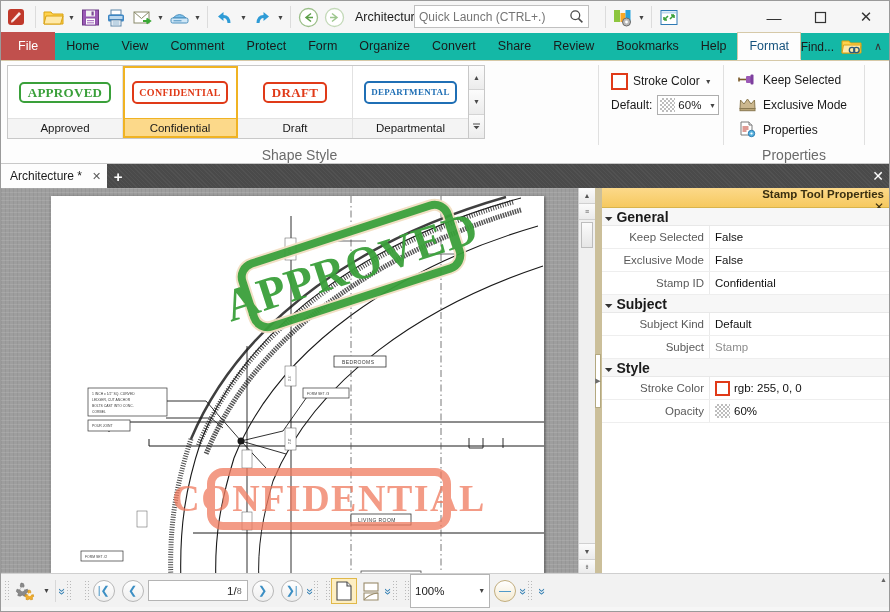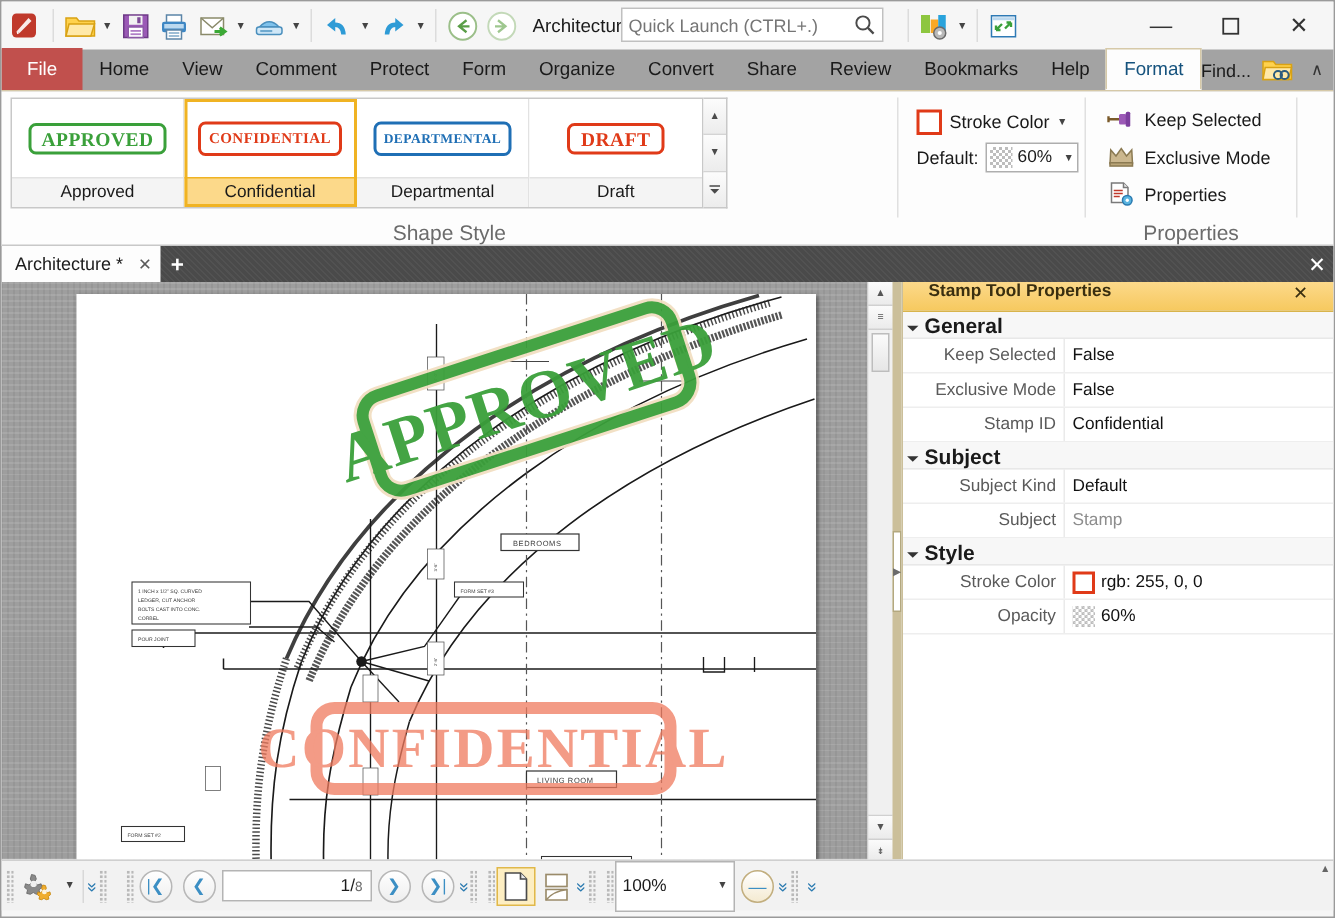--- a/index.html
+++ b/index.html
@@ -28,21 +28,21 @@
   .ql{ position:absolute; left:413px; top:4px; width:175px; height:23px; background:#fff;
        border:1px solid #c0c0c0; display:flex; align-items:center; padding:0 4px; }
   .ql input{ border:0; outline:0; font-family:inherit; font-size:12px; width:146px;
              color:#8c8c8c; background:transparent; }
   .ql .mag{ margin-left:auto; }
   .wincontrols{ position:absolute; right:0; top:0; display:flex; height:32px; }
   .wc{ width:46px; height:32px; display:flex; align-items:center; justify-content:center;
        font-size:15px; color:#333; cursor:default; }
 
   
-  .ribbontabs{ display:flex; align-items:flex-end; height:28px; background:#a3a3a3;
+  .ribbontabs{ display:flex; align-items:flex-end; height:28px; background:#14b8a6;
                position:relative; border-bottom:1px solid #d6c9a8; }
   .tab{ padding:0 11px; height:27px; line-height:27px; font-size:12.5px; color:#1a1a1a;
         cursor:default; white-space:nowrap; }
   .tab.file{ background:#c1504d; color:#fff; padding:0 17px; height:28px; line-height:28px; }
   .tab.active{ background:#fdfdfd; border:1px solid #d6c9a8; border-bottom:1px solid #fdfdfd;
                position:relative; z-index:3; color:#15527d; height:28px; line-height:26px; }
   .tabs-right{ position:absolute; right:0; bottom:0; display:flex; align-items:center;
                height:27px; border-left:1px solid #dcdcdc; padding-left:6px;}
   .findbtn{ display:flex; align-items:center; gap:7px; padding:0 4px; height:24px; cursor:default; }
   .collapse{ width:22px; text-align:center; font-size:11px; color:#333; cursor:default; }
@@ -138,21 +138,21 @@
 
   .splitter{ width:6px; background:#cbbf9a; position:relative; display:flex;
              align-items:center; justify-content:center; cursor:col-resize; }
   .splitter .handle{ width:6px; height:54px; background:#fff; border:1px solid #b3a87f; }
   .splitter .hintarrow{ position:absolute; font-size:7px; color:#6b6b6b; }
 
   
   .proppanel{ flex:1; background:#fdfdfd; border-left:1px solid #cbbf9a;
               display:flex; flex-direction:column; }
   .pp-head{ height:20px; background:linear-gradient(#fcd98a,#f6c95f); display:flex;
-            align-items:flex-start; padding:0 17px; border-bottom:1px solid #d8b44c; }
+            align-items:flex-end; padding:0 5px; border-bottom:1px solid #d8b44c;flex-direction:column; }
   .pp-title{ font-size:11.5px; font-weight:bold; color:#3a2f10; }
   .pp-x{ margin-left:auto; font-size:12px; color:#3a2f10; cursor:default; }
   .pp-body{ flex:1; background:#fff; overflow:hidden; }
   .grouprow{ display:flex; align-items:center; height:18px; background:#f7f7f7;
              border-bottom:1px solid #e8e8e8; padding-left:4px; gap:5px; cursor:default; }
   .gtri{ font-size:7px; color:#333; transform:rotate(45deg); display:inline-block; }
   .gname{ font-size:14px; font-weight:bold; color:#1a1a1a; }
   .proprow{ display:flex; height:23px; border-bottom:1px solid #eee; }
   .pk{ width:108px; text-align:right; padding-right:5px; font-size:11.5px; color:#5a5a5a;
        line-height:22px; border-right:1px solid #eaeaea; }
@@ -384,29 +384,29 @@
             <div class="cap">Approved</div>
           </div>
           <div class="gitem selected">
             <div class="thumb">
               <span class="stamp sm">CONFIDENTIAL</span>
             </div>
             <div class="cap">Confidential</div>
           </div>
           <div class="gitem">
             <div class="thumb">
+              <span class="stamp">DRAFT</span>
+            </div>
+            <div class="cap">Draft</div>
+          </div>
+          <div class="gitem">
+            <div class="thumb">
               <span class="stamp blue sm" style="font-size:9px;">DEPARTMENTAL</span>
             </div>
             <div class="cap">Departmental</div>
-          </div>
-          <div class="gitem">
-            <div class="thumb">
-              <span class="stamp">DRAFT</span>
-            </div>
-            <div class="cap">Draft</div>
           </div>
         </div>
         <div class="gscroll">
           <div class="gsbtn">▲</div>
           <div class="gsbtn">▼</div>
           <div class="gsbtn">
             <svg width="9" height="9" viewBox="0 0 9 9">
                 <path d="M1 2 H8" stroke="#4a4a4a" stroke-width="1"></path>
                 <path d="M1.5 4 L4.5 7.2 L7.5 4" fill="#4a4a4a"></path>
               </svg>

